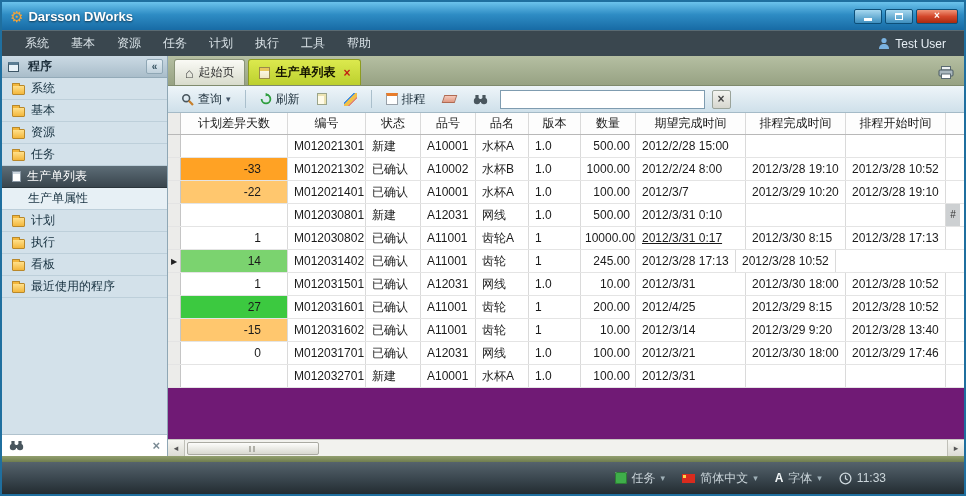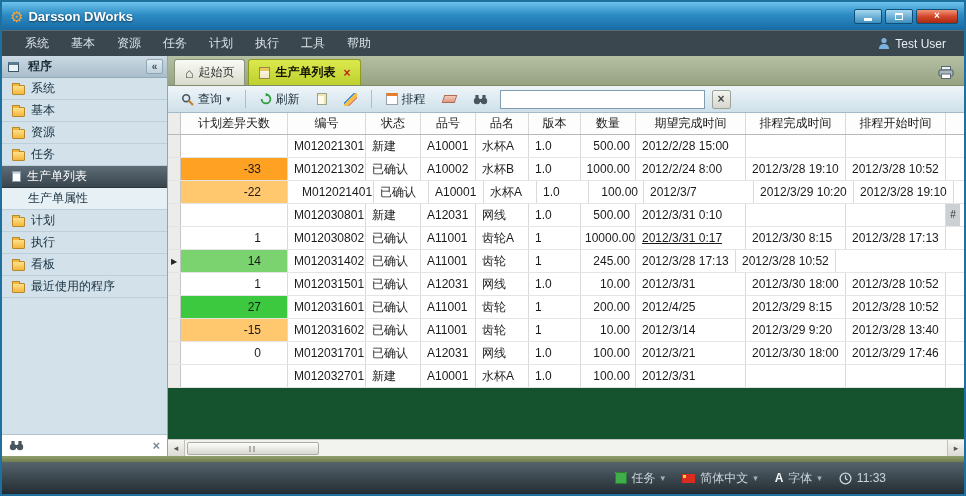--- a/index.html
+++ b/index.html
@@ -55,21 +55,21 @@
   .caret{font-size:9px;color:#456}
   .tb-input{width:205px;height:19px;border:1px solid #7f9cb0;font-size:12px;padding:0 4px;background:#fff}
   .tb-x{width:19px;height:19px;background:linear-gradient(#f4f4f0,#d6d6ce);border:1px solid #9aa39a;text-align:center;line-height:16px;font-size:12px;color:#444;border-radius:2px;font-weight:bold}
   .icon-newdoc{width:10px;height:12px;background:#fffbe8;border:1px solid #9aa48a;box-shadow:inset -2px 2px 0 #ece4b4}
   .icon-pencil{width:13px;height:13px;background:linear-gradient(135deg,transparent 36%,#4a90d9 36%,#4a90d9 46%,#f0c04a 46%,#f0c04a 62%,#e08878 62%,#e08878 72%,transparent 72%)}
   .icon-cal{width:12px;height:12px;background:#fff;border:1px solid #98a0a8;border-top:3px solid #e87c2a}
   .icon-eraser{width:13px;height:8px;background:linear-gradient(#f6c9ba,#e09a84);border:1px solid #b06a52;transform:skewX(-18deg)}
   .icon-refresh,.icon-binoc,.icon-mag{line-height:0;display:inline-flex}
 
   
-  .grid{flex:1;background:#14532d;overflow:hidden;display:flex;flex-direction:column;font-size:12px;min-height:0}
+  .grid{flex:1;background:#701a75;overflow:hidden;display:flex;flex-direction:column;font-size:12px;min-height:0}
   .g-header{display:flex;height:22px;background:#fdfdfd;border-bottom:1px solid #b8b8b8;color:#000;flex-shrink:0}
   .g-header .g-cell{line-height:21px;text-align:center}
   .g-row{display:flex;height:23px;border-bottom:1px solid #e4e4e4;background:#fff}
   .g-cell{flex-shrink:0;border-right:1px solid #dadada;line-height:22px;overflow:hidden;white-space:nowrap;padding:0 4px;color:#1a1a1a}
   .gutter{width:13px;background:#ececea;border-right:1px solid #c5c5c5;padding:0;font-size:8px;text-align:center;color:#222;line-height:23px}
   .g-partial{flex:1;border-right:none;min-width:12px}
   .g-partial.marked{background:#cdd0d2;color:#333;text-align:center;font-size:10px;flex:0 0 14px}
   .c-diff{text-align:right;padding-right:26px}
   .c-left{text-align:left;padding-left:6px}
   .c-right{text-align:right;padding-right:5px}
@@ -310,21 +310,21 @@
               <div class="g-cell c-left" style="width: 52px;">1.0</div>
               <div class="g-cell c-right" style="width: 55px;">1000.00</div>
               <div class="g-cell c-left" style="width: 110px;">2012/2/24 8:00</div>
               <div class="g-cell c-left" style="width: 100px;">2012/3/28 19:10</div>
               <div class="g-cell c-left" style="width: 100px;">2012/3/28 10:52</div>
               <div class="g-cell g-partial"></div>
             </div>
             <div class="g-row">
               <div class="g-cell gutter"></div>
               <div class="g-cell c-diff" style="width: 107px; background: rgb(255, 199, 110);">-22</div>
-              <div class="g-cell c-left" style="width: 78px; margin-left: 8px;">M012021401</div>
+              <div class="g-cell c-left" style="width: 78px;">M012021401</div>
               <div class="g-cell c-left" style="width: 55px;">已确认</div>
               <div class="g-cell c-left" style="width: 55px;">A10001</div>
               <div class="g-cell c-left" style="width: 53px;">水杯A</div>
               <div class="g-cell c-left" style="width: 52px;">1.0</div>
               <div class="g-cell c-right" style="width: 55px;">100.00</div>
               <div class="g-cell c-left" style="width: 110px;">2012/3/7</div>
               <div class="g-cell c-left" style="width: 100px;">2012/3/29 10:20</div>
               <div class="g-cell c-left" style="width: 100px;">2012/3/28 19:10</div>
               <div class="g-cell g-partial"></div>
             </div>

